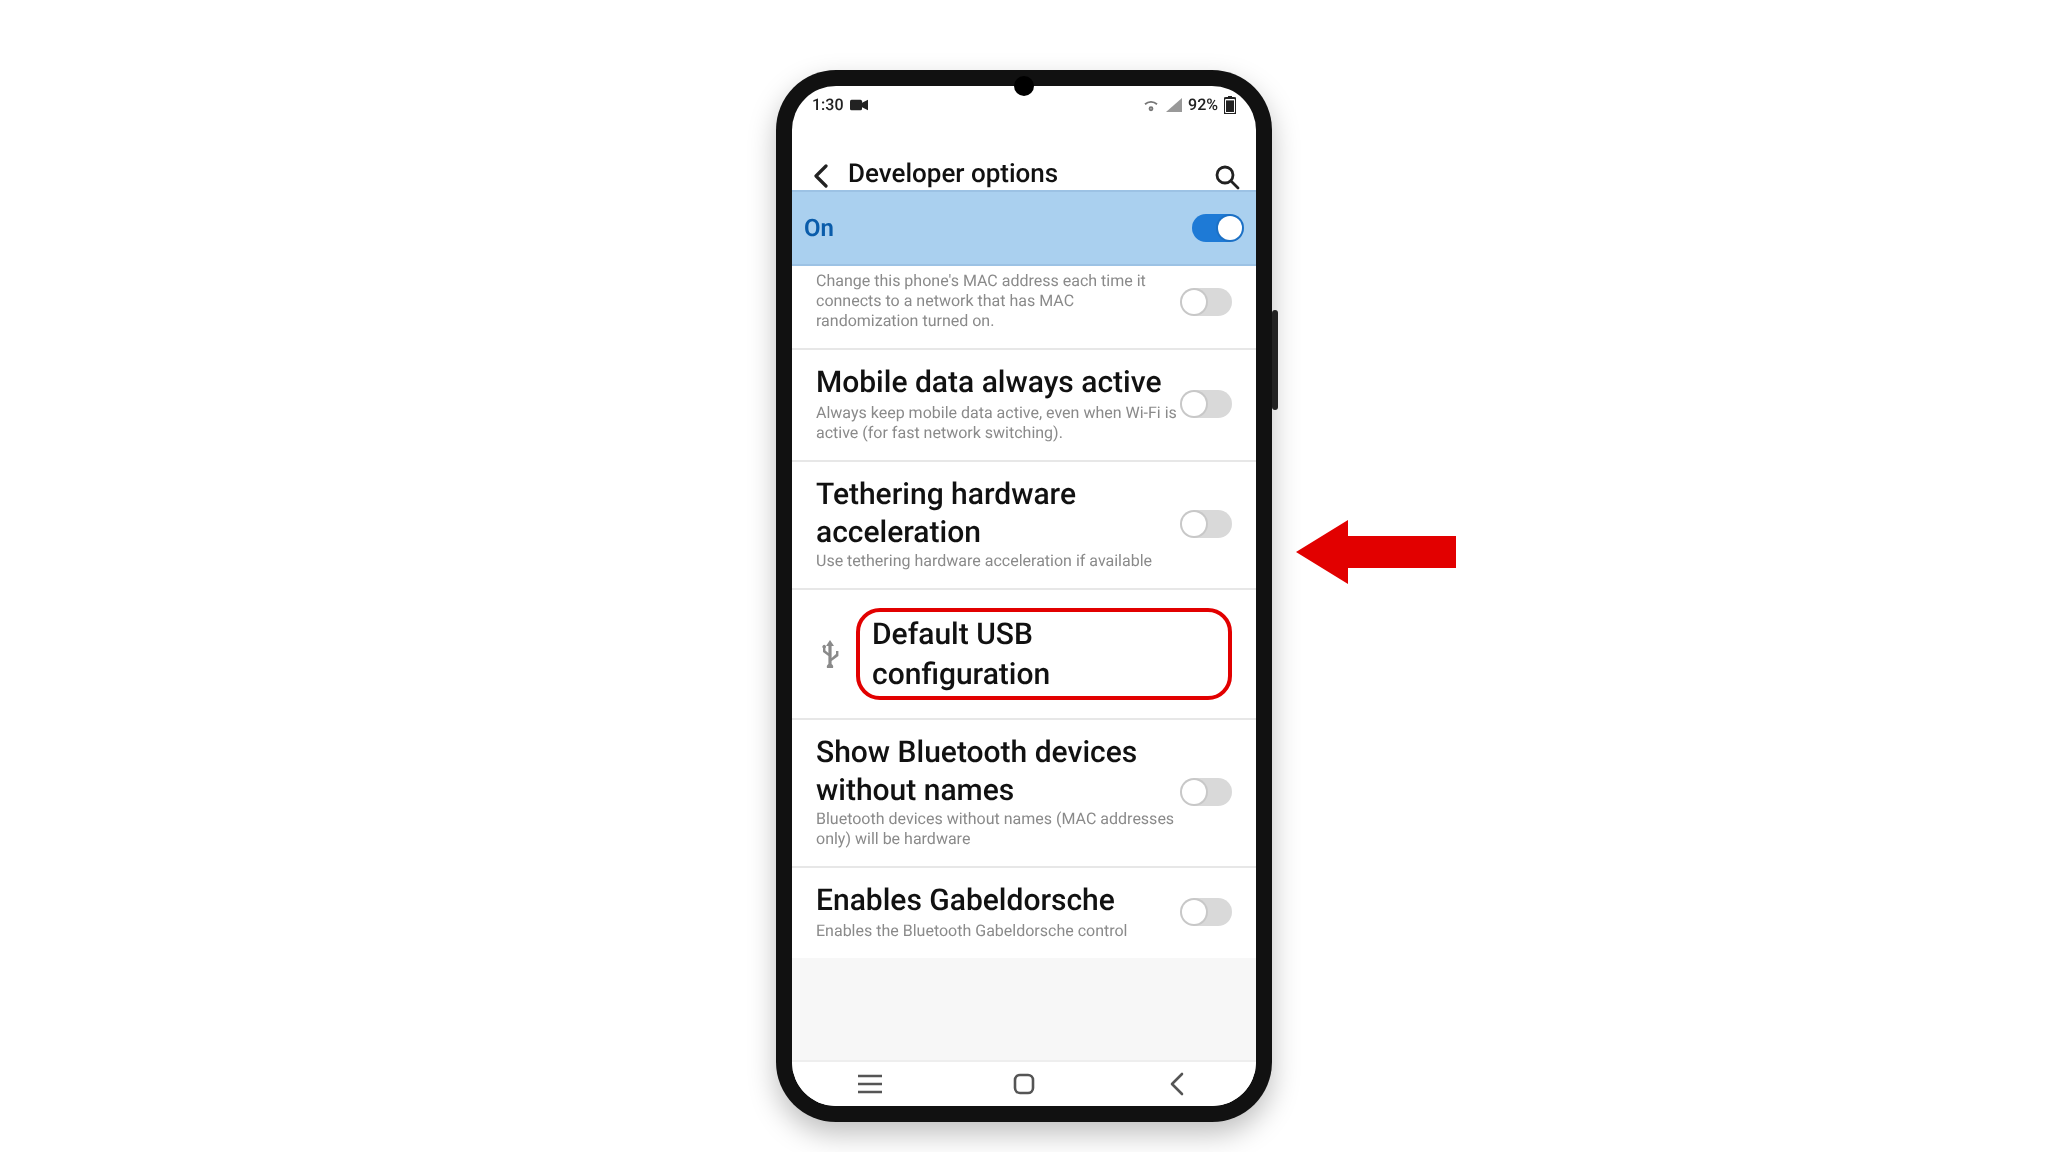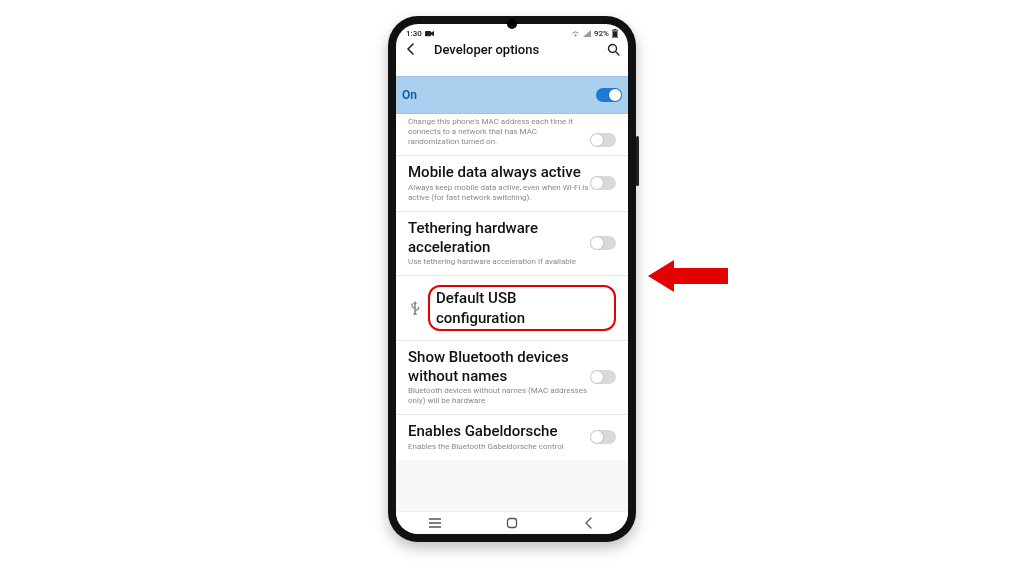--- a/index.html
+++ b/index.html
@@ -9,21 +9,21 @@
     height: 576px;
     background: #ffffff;
     font-family: -apple-system, "Segoe UI", Roboto, Arial, sans-serif;
     overflow: hidden;
   }
 
   
   .phone {
     position: absolute;
     left: 388px;
-    top: 16px;
+    top: 35px;
     width: 248px;
     height: 526px;
     background: #111;
     border-radius: 30px;
     box-shadow: 0 6px 14px rgba(0,0,0,.25);
   }
   .phone::after{
     
     content:"";
     position:absolute;
@@ -59,24 +59,24 @@
     display:flex;
     align-items:center;
     justify-content:space-between;
     font-weight:500;
   }
   .status-left, .status-right{display:flex;align-items:center;gap:3px;}
 
   
   .app-header{
     display:flex;
-    align-items:flex-start;
+    align-items:flex-end;
     height:34px;
     padding:0 8px;
-    gap:16px;
+    gap:6px;
   }
   .app-header .back{width:14px;height:14px;display:flex;align-items:center;justify-content:center;color:#222;cursor:pointer;}
   .app-header .title{font-size:13px;font-weight:500;color:#111;flex:1;}
   .app-header .search{width:14px;height:14px;display:flex;align-items:center;justify-content:center;color:#222;cursor:pointer;}
 
   
   .master-row{
     background:#aad0ef;
     height:36px;
     display:flex;
@@ -114,21 +114,21 @@
     color:#111;
     font-weight:500;
     line-height:1.25;
   }
   .row-desc{
     font-size:8px;
     color:#8a8a8a;
     line-height:1.25;
     margin-top:1px;
   }
-  .row.partial{padding-top:2px;align-items:flex-end;}
+  .row.partial{padding-top:2px;}
 
   
   .usb-icon{
     width:14px;
     margin-right:6px;
     color:#8a8a8a;
     display:flex;justify-content:center;
   }
 
   

